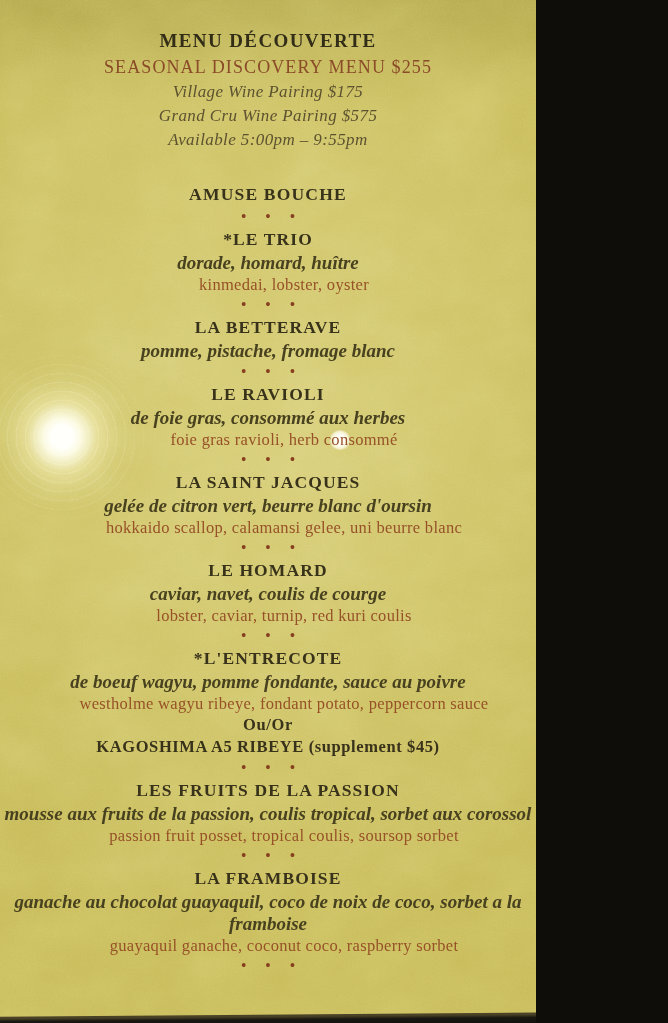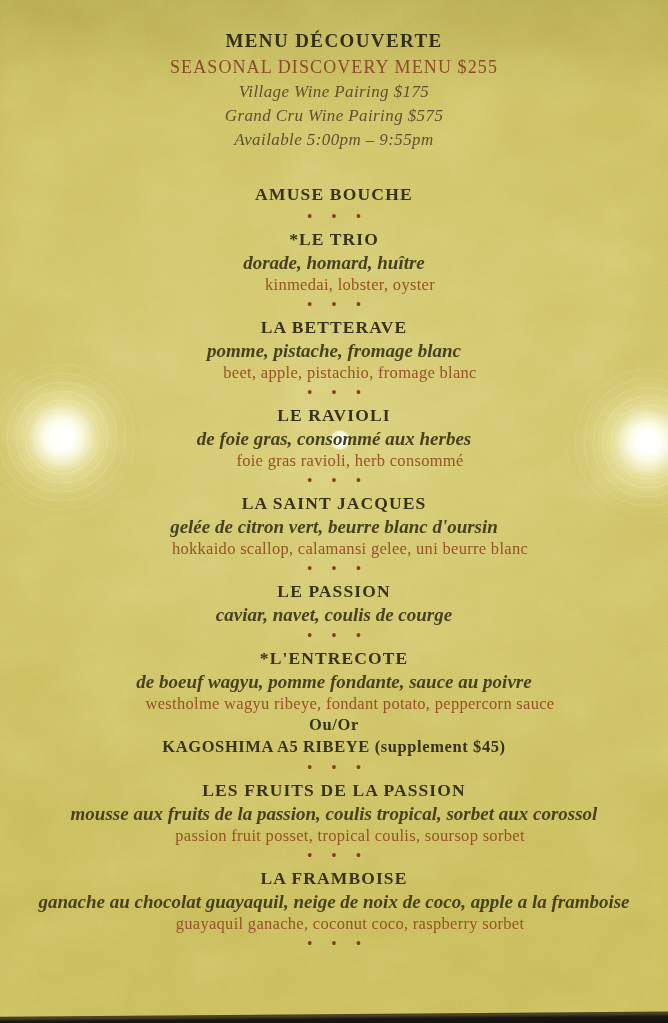--- a/index.html
+++ b/index.html
@@ -1,18 +1,18 @@
 <!DOCTYPE html>
 <html><head>
 <meta charset="utf-8">
 <style>
   html, body { margin: 0; padding: 0; background: #0e0d0a; }
   .page {
     position: relative;
-    width: 668px;
+    width: 536px;
     height: 1023px;
     overflow: hidden;
     font-family: "Liberation Serif", "DejaVu Serif", serif;
     background:
       radial-gradient(ellipse 120% 80% at 50% 42%, rgba(255,250,180,0.28), rgba(255,250,180,0) 62%),
       linear-gradient(180deg, rgba(105,95,30,0.20), rgba(105,95,30,0) 10%),
       radial-gradient(ellipse 150% 125% at 50% 48%, rgba(0,0,0,0) 52%, rgba(92,82,22,0.34) 100%),
       #c7ba58;
   }
   .noise { position: absolute; inset: 0; pointer-events: none; }
@@ -117,41 +117,41 @@
     <div>
       <div class="course-name">*LE TRIO</div>
       <div class="french">dorade, homard, huître</div>
       <div class="english">kinmedai, lobster, oyster</div>
       <div class="dots">• • •</div>
     </div>
 
     <div>
       <div class="course-name">LA BETTERAVE</div>
       <div class="french">pomme, pistache, fromage blanc</div>
-      <div class="english">beet, apple, pistachio, fromage blanc</div>
       <div class="dots">• • •</div>
     </div>
 
     <div>
       <div class="course-name">LE RAVIOLI</div>
       <div class="french">de foie gras, consommé aux herbes</div>
       <div class="english">foie gras ravioli, herb consommé</div>
       <div class="dots">• • •</div>
     </div>
 
     <div>
       <div class="course-name">LA SAINT JACQUES</div>
       <div class="french">gelée de citron vert, beurre blanc d'oursin</div>
       <div class="english">hokkaido scallop, calamansi gelee, uni beurre blanc</div>
       <div class="dots">• • •</div>
     </div>
 
     <div>
-      <div class="course-name">LE PASSION</div>
+      <div class="course-name">LE HOMARD</div>
       <div class="french">caviar, navet, coulis de courge</div>
+      <div class="english">lobster, caviar, turnip, red kuri coulis</div>
       <div class="dots">• • •</div>
     </div>
 
     <div>
       <div class="course-name">*L'ENTRECOTE</div>
       <div class="french">de boeuf wagyu, pomme fondante, sauce au poivre</div>
       <div class="english">westholme wagyu ribeye, fondant potato, peppercorn sauce</div>
       <div class="or-label">Ou/Or</div>
       <div class="alt-line">KAGOSHIMA A5 RIBEYE (supplement $45)</div>
       <div class="dots">• • •</div>
@@ -159,21 +159,21 @@
 
     <div>
       <div class="course-name">LES FRUITS DE LA PASSION</div>
       <div class="french">mousse aux fruits de la passion, coulis tropical, sorbet aux corossol</div>
       <div class="english">passion fruit posset, tropical coulis, soursop sorbet</div>
       <div class="dots">• • •</div>
     </div>
 
     <div>
       <div class="course-name">LA FRAMBOISE</div>
-      <div class="french">ganache au chocolat guayaquil, neige de noix de coco, apple a la framboise</div>
+      <div class="french">ganache au chocolat guayaquil, coco de noix de coco, sorbet a la framboise</div>
       <div class="english">guayaquil ganache, coconut coco, raspberry sorbet</div>
       <div class="dots">• • •</div>
     </div>
 
   </div>
 
   <div class="table-edge"></div>
 </div>
 
 </body></html>

